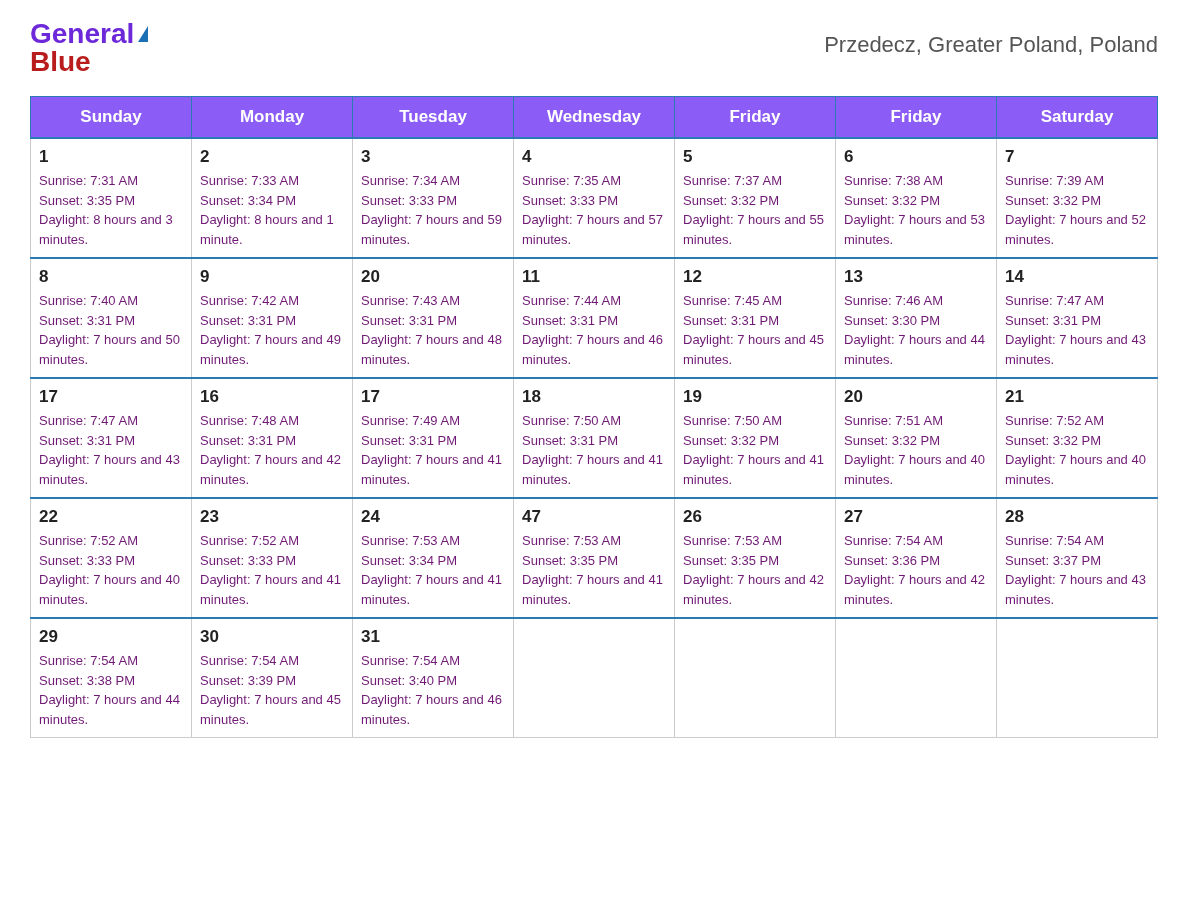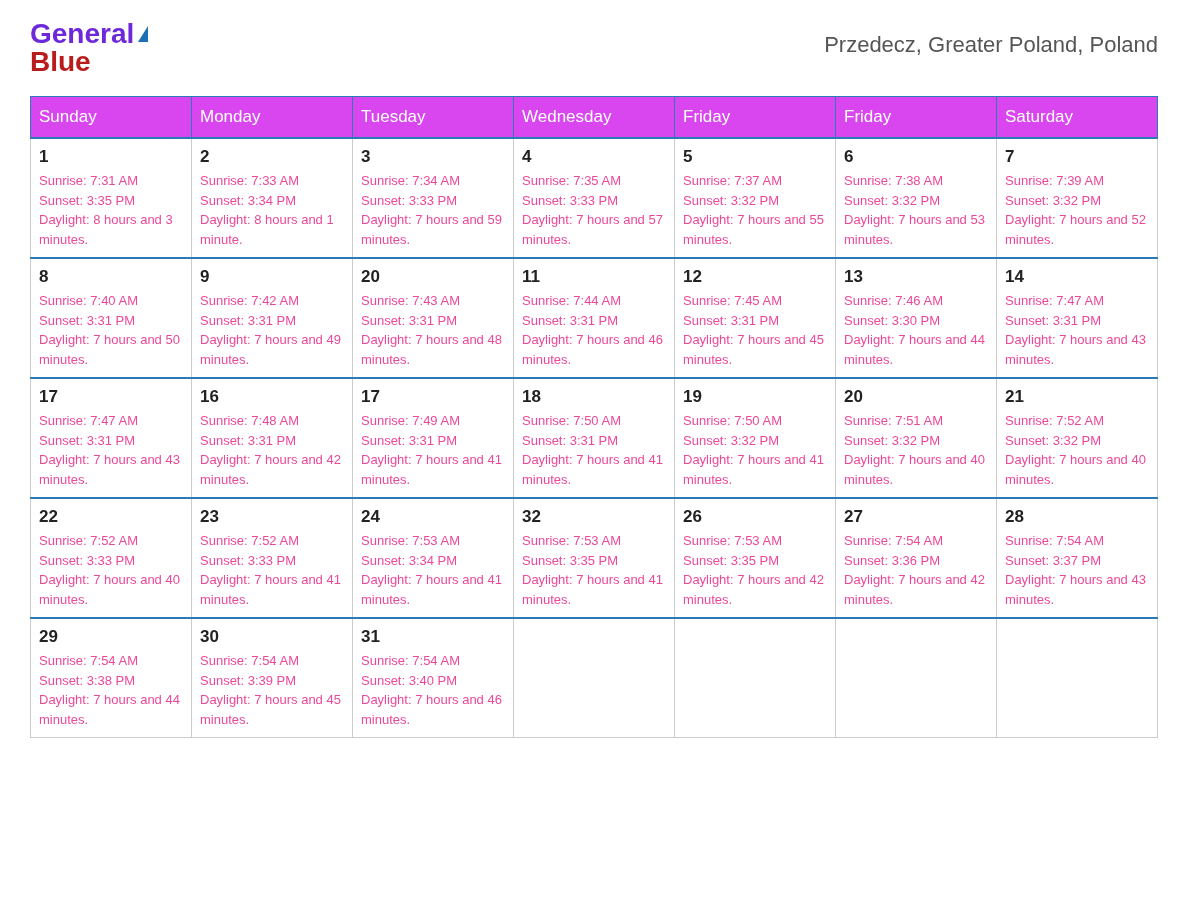--- a/index.html
+++ b/index.html
@@ -55,26 +55,26 @@
       font-size: 22px;
       color: #555;
       margin-top: 12px;
     }
     table {
       width: 100%;
       border-collapse: collapse;
       table-layout: fixed;
     }
     thead tr th {
-      background-color: #d946ef;
+      background-color: #8b5cf6;
       color: #fff;
       font-size: 17px;
-      font-weight: normal;
+      font-weight: bold;
       padding: 10px 8px;
-      text-align: left;
+      text-align: center;
       border: 1px solid #2a7ab5;
     }
     tbody tr td {
       vertical-align: top;
       padding: 8px 8px;
       font-size: 13px;
       color: #222;
       border: 1px solid #ccc;
       border-top: 2px solid #2a7ab5;
       background: #fff;
@@ -85,21 +85,21 @@
     }
     .day-number {
       font-size: 17px;
       font-weight: bold;
       color: #222;
       display: block;
       margin-bottom: 4px;
     }
     .day-info {
       font-size: 13px;
-      color: #ec4899;
+      color: #701a75;
       line-height: 1.5;
     }
     .empty-cell {
       background: #fff;
     }
   </style>
 </head>
 <body>
 
 <div class="header">
@@ -176,21 +176,21 @@
         <td><span class="day-number">21</span>
 <span class="day-info">Sunrise: 7:52 AM<br>Sunset: 3:32 PM<br>Daylight: 7 hours and 40 minutes.</span></td>
       </tr>
       <tr>
         <td><span class="day-number">22</span>
 <span class="day-info">Sunrise: 7:52 AM<br>Sunset: 3:33 PM<br>Daylight: 7 hours and 40 minutes.</span></td>
         <td><span class="day-number">23</span>
 <span class="day-info">Sunrise: 7:52 AM<br>Sunset: 3:33 PM<br>Daylight: 7 hours and 41 minutes.</span></td>
         <td><span class="day-number">24</span>
 <span class="day-info">Sunrise: 7:53 AM<br>Sunset: 3:34 PM<br>Daylight: 7 hours and 41 minutes.</span></td>
-        <td><span class="day-number">32</span>
+        <td><span class="day-number">47</span>
 <span class="day-info">Sunrise: 7:53 AM<br>Sunset: 3:35 PM<br>Daylight: 7 hours and 41 minutes.</span></td>
         <td><span class="day-number">26</span>
 <span class="day-info">Sunrise: 7:53 AM<br>Sunset: 3:35 PM<br>Daylight: 7 hours and 42 minutes.</span></td>
         <td><span class="day-number">27</span>
 <span class="day-info">Sunrise: 7:54 AM<br>Sunset: 3:36 PM<br>Daylight: 7 hours and 42 minutes.</span></td>
         <td><span class="day-number">28</span>
 <span class="day-info">Sunrise: 7:54 AM<br>Sunset: 3:37 PM<br>Daylight: 7 hours and 43 minutes.</span></td>
       </tr>
       <tr>
         <td><span class="day-number">29</span>

